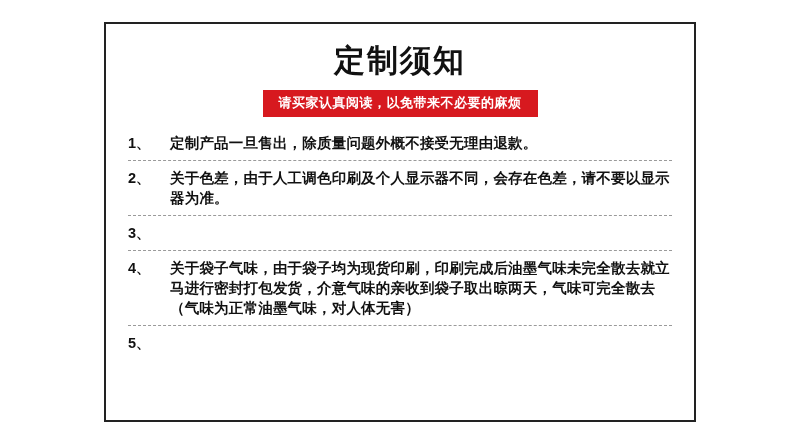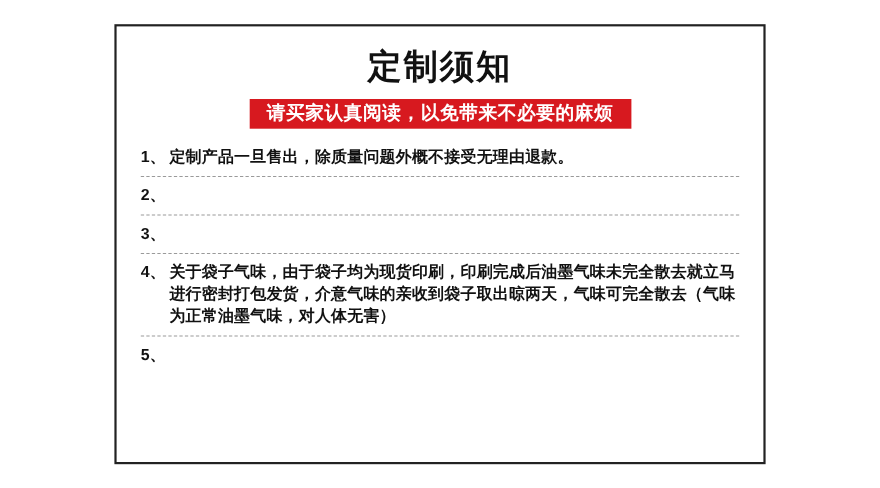--- a/index.html
+++ b/index.html
@@ -42,21 +42,21 @@
     margin-top: 4px;
   }
   .notice-subtitle-wrap {
     display: flex;
     justify-content: center;
     margin-top: 10px;
   }
   .notice-subtitle {
     background: #d7191f;
     color: #ffffff;
-    font-size: 17px;
+    font-size: 13px;
     font-weight: bold;
     letter-spacing: 0.5px;
     padding: 4px 16px 5px 16px;
     line-height: 18px;
     white-space: nowrap;
   }
   .items {
     margin-top: 16px;
   }
   .item {
@@ -70,20 +70,21 @@
   }
   .item-num {
     flex: 0 0 auto;
     width: 26px;
     font-weight: bold;
     color: #111111;
   }
   .item-text {
     flex: 1 1 auto;
     letter-spacing: 0.2px;
+    margin-left: 16px;
   }
   .divider {
     border: 0;
     border-top: 1px dashed #9a9a9a;
     margin: 3px 0 7px 0;
     height: 0;
   }
 </style>
 </head>
 <body>
@@ -100,20 +101,21 @@
     <div class="items">
 
       <div class="item">
         <span class="item-num">1、</span>
         <span class="item-text">定制产品一旦售出，除质量问题外概不接受无理由退款。</span>
       </div>
       <hr class="divider">
 
       <div class="item">
         <span class="item-num">2、</span>
+        <span class="item-text">关于色差，由于人工调色印刷及个人显示器不同，会存在色差，请不要以显示器为准。</span>
       </div>
       <hr class="divider">
 
       <div class="item">
         <span class="item-num">3、</span>
       </div>
       <hr class="divider">
 
       <div class="item">
         <span class="item-num">4、</span>

